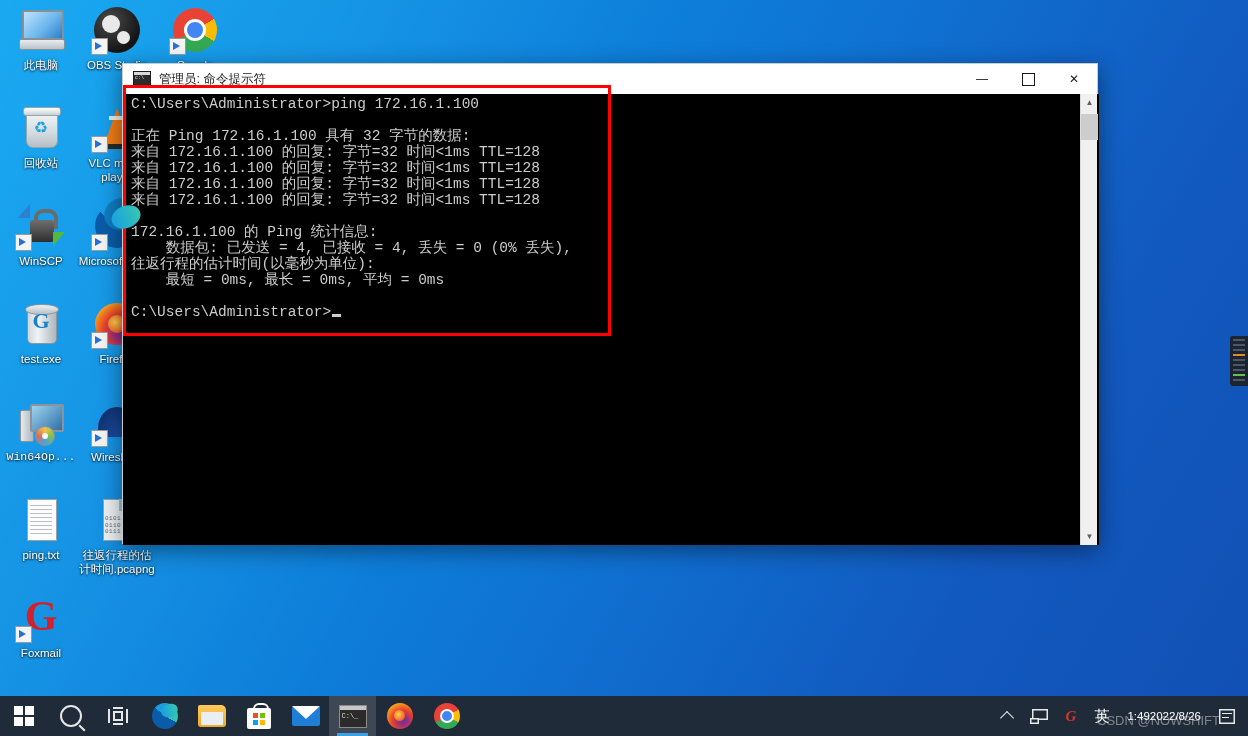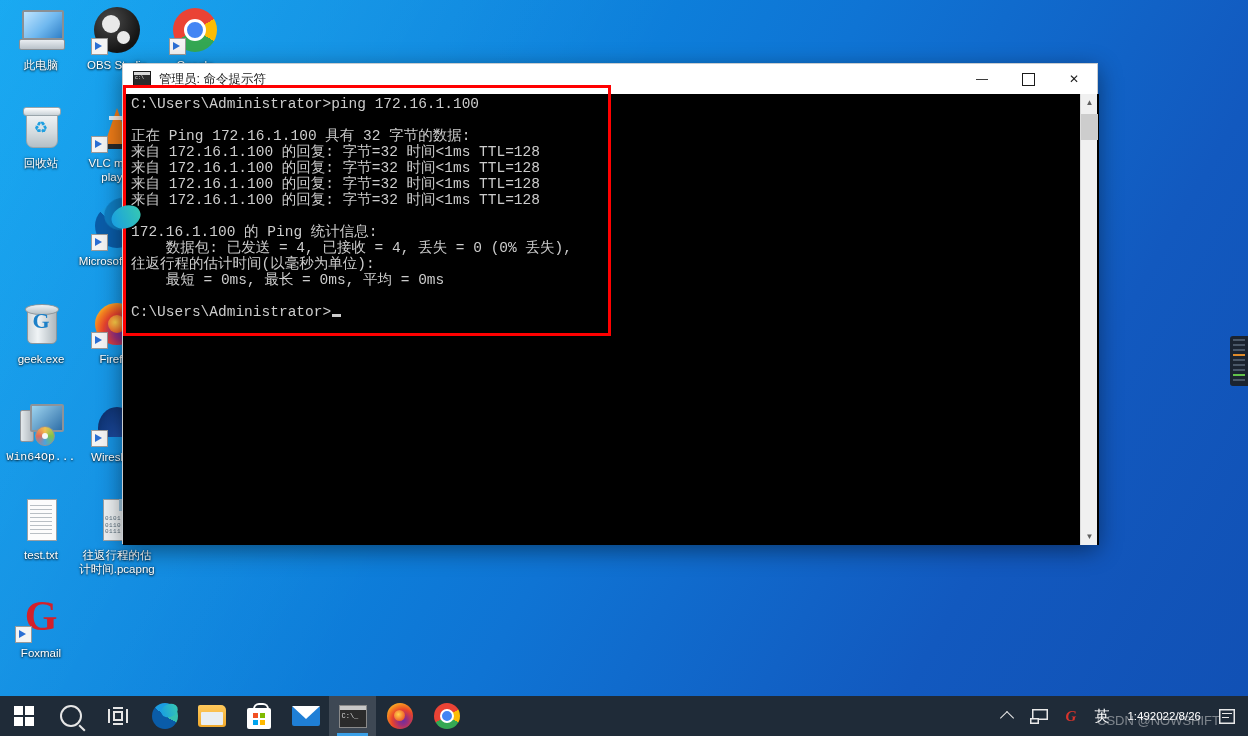--- a/index.html
+++ b/index.html
@@ -563,36 +563,46 @@
   <div class="dicon ic-vlc" style="left:78px; top:104px;">
     <div class="glyph">
       <div class="cone"></div>
         <div class="stripe"></div>
         <div class="base"></div>
       <div class="shortcut-arrow"></div>
     </div>
     <span class="lbl">VLC media player</span>
   </div>
 
+  <div class="dicon ic-winscp" style="left:2px; top:202px;">
+    <div class="glyph">
+      <div class="shk"></div>
+        <div class="pad"></div>
+        <div class="ab"></div>
+        <div class="ag"></div>
+      <div class="shortcut-arrow"></div>
+    </div>
+    <span class="lbl">WinSCP</span>
+  </div>
 
   <div class="dicon ic-edge" style="left:78px; top:202px;">
     <div class="glyph">
       <div class="e"></div>
       <div class="shortcut-arrow"></div>
     </div>
     <span class="lbl">Microsoft Edge</span>
   </div>
 
   <div class="dicon ic-geek" style="left:2px; top:300px;">
     <div class="glyph">
       <div class="can"></div>
         <div class="top"></div>
         <div class="g">G</div>
     </div>
-    <span class="lbl">geek.exe</span>
+    <span class="lbl">test.exe</span>
   </div>
 
   <div class="dicon ic-ff" style="left:78px; top:300px;">
     <div class="glyph">
       <div class="fx"></div>
       <div class="shortcut-arrow"></div>
     </div>
     <span class="lbl">Firefox</span>
   </div>
 
@@ -618,21 +628,21 @@
       <div class="pg"></div>
       <div class="ln" style="top:9px"></div>
         <div class="ln" style="top:13px"></div>
       <div class="ln" style="top:17px"></div>
         <div class="ln" style="top:21px"></div>
       <div class="ln" style="top:25px"></div>
         <div class="ln" style="top:29px"></div>
       <div class="ln" style="top:33px"></div>
         <div class="ln" style="top:37px"></div>
     </div>
-    <span class="lbl">test.txt</span>
+    <span class="lbl">ping.txt</span>
   </div>
 
   <div class="dicon ic-pcap" style="left:78px; top:496px;">
     <div class="glyph">
       <div class="pg"></div>
         <div class="fold"></div>
       <div class="bits">0101<br>0110<br>0111</div>
     </div>
     <span class="lbl">往返行程的估计时间.pcapng</span>
   </div>

